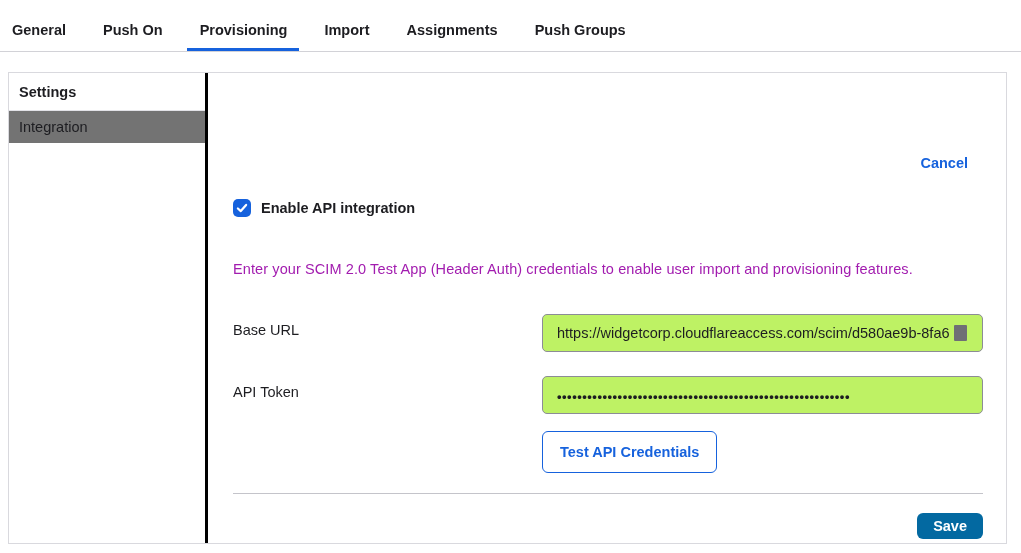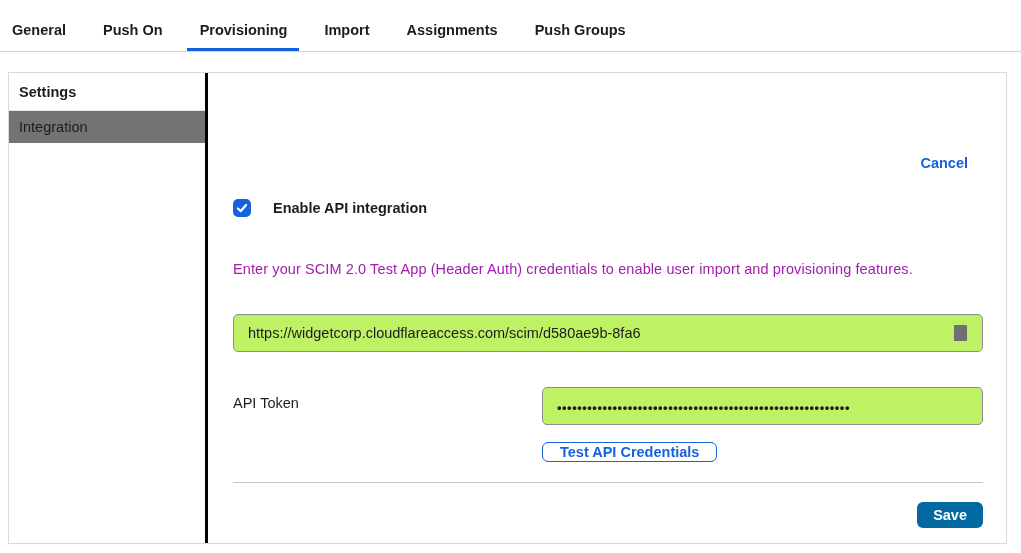--- a/index.html
+++ b/index.html
@@ -103,38 +103,38 @@
     width: 18px; height: 18px;
     border-radius: 5px;
     background: #1662dd;
     display: flex;
     align-items: center;
     justify-content: center;
     cursor: pointer;
     flex-shrink: 0;
   }
   .checkbox-label {
-    margin-left: 22px;
+    margin-left: 10px;
     font-size: 14.5px;
     font-weight: bold;
   }
 
   .description {
     margin-top: 44px;
     font-size: 14.5px;
     color: #a21caf;
     letter-spacing: 0.1px;
   }
 
   .form-row {
     display: flex;
     align-items: flex-start;
   }
   .form-row.base-url { margin-top: 37px; }
-  .form-row.api-token { margin-top: 35px; }
+  .form-row.api-token { margin-top: 24px; }
   .form-label {
     width: 309px;
     padding-top: 8px;
     font-size: 14.5px;
     color: #1d1d21;
     flex-shrink: 0;
   }
   .form-input-wrap {
     flex: 1;
     position: relative;
@@ -163,21 +163,21 @@
     width: 13px; height: 16px;
     background: #6f6f75;
     border-radius: 1px;
   }
 
   .test-btn-row {
     margin-top: 17px;
     padding-left: 309px;
   }
   .test-btn {
-    height: 20px;
+    height: 42px;
     padding: 0 17px;
     background: #ffffff;
     border: 1px solid #1662dd;
     border-radius: 6px;
     color: #1662dd;
     font-size: 14.5px;
     font-weight: bold;
     font-family: "Liberation Sans", "DejaVu Sans", sans-serif;
     cursor: pointer;
   }
@@ -250,20 +250,21 @@
         <svg width="12" height="12" viewBox="0 0 14 14" aria-hidden="true">
           <path d="M2.2 7.6 L5.6 10.6 L11.8 3.4" stroke="#ffffff" stroke-width="2.6" fill="none" stroke-linecap="round" stroke-linejoin="round"></path>
         </svg>
       </div>
       <span class="checkbox-label">Enable API integration</span>
     </div>
 
     <p class="description">Enter your SCIM 2.0 Test App (Header Auth) credentials to enable user import and provisioning features.</p>
 
     <div class="form-row base-url">
+      <label class="form-label">Base URL</label>
       <div class="form-input-wrap">
         <input class="text-input" type="text" value="https://widgetcorp.cloudflareaccess.com/scim/d580ae9b-8fa6" style="">
         <span class="overflow-cursor"></span>
       </div>
     </div>
 
     <div class="form-row api-token">
       <label class="form-label">API Token</label>
       <div class="form-input-wrap">
         <input class="text-input token" type="text" value="••••••••••••••••••••••••••••••••••••••••••••••••••••••••••" style="">

